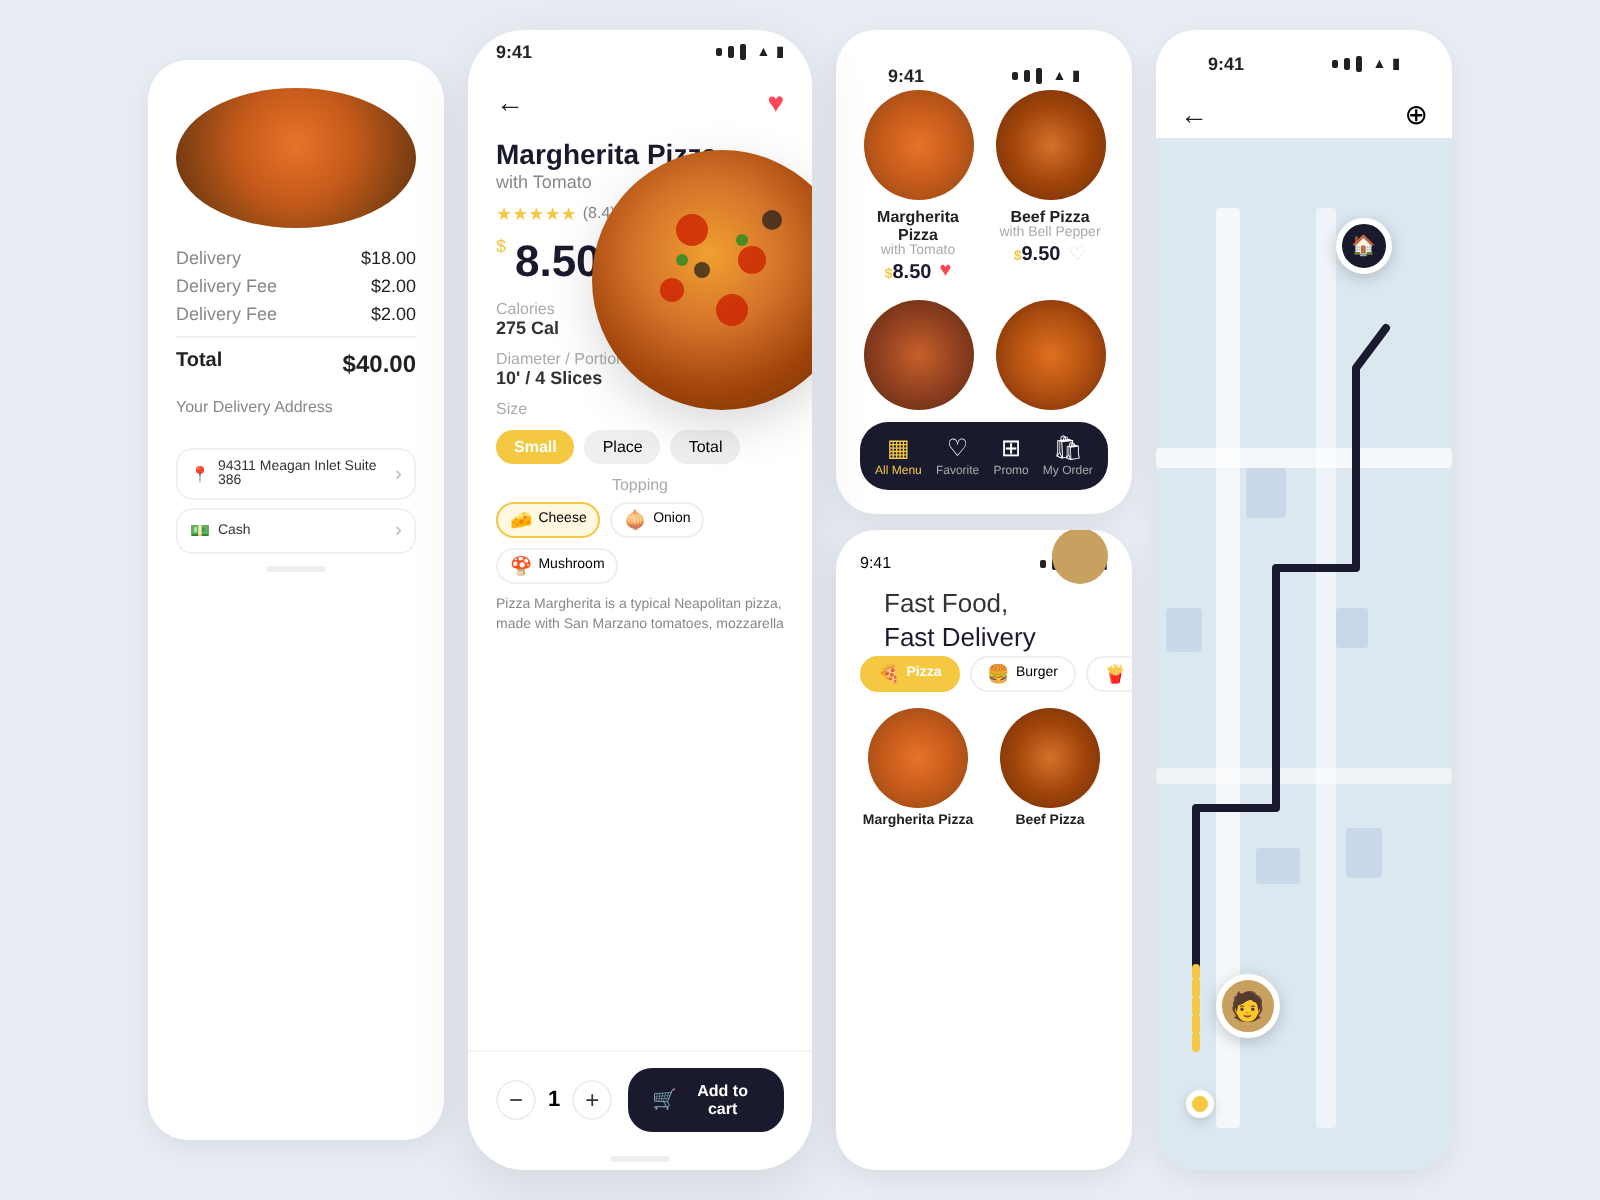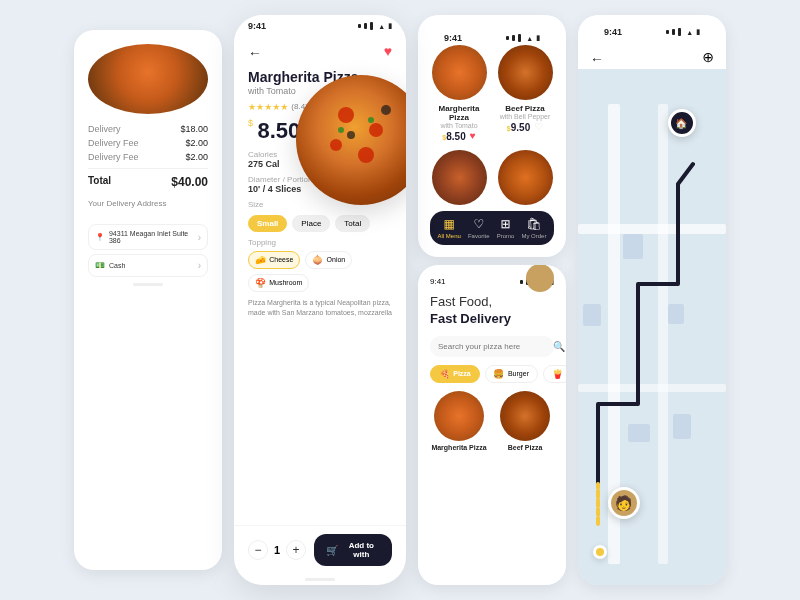--- a/index.html
+++ b/index.html
@@ -152,21 +152,21 @@
     .size-row { display: flex; gap: 5px; margin: 6px 0; }
     .size-btn {
       padding: 3px 8px;
       border-radius: 12px;
       font-size: 8px;
       border: 1px solid #eee;
       cursor: pointer;
     }
     .size-btn.active { background: #f5c842; border-color: #f5c842; color: #fff; font-weight: 600; }
 
-    .topping-label { font-size: 8px; color: #aaa; margin-bottom: 4px; }
+    .topping-label { font-size: 8px; color: #aaa; margin-bottom: 4px; text-align: center; }
     .topping-row { display: flex; gap: 5px; flex-wrap: wrap; }
     .topping-chip {
       display: flex;
       align-items: center;
       gap: 3px;
       padding: 3px 6px;
       border-radius: 12px;
       font-size: 7px;
       border: 1px solid #eee;
       cursor: pointer;
@@ -296,22 +296,22 @@
       box-shadow: 0 4px 16px rgba(0,0,0,0.08);
       flex: 1;
     }
     .ff-status-bar {
       display: flex;
       justify-content: space-between;
       align-items: center;
       margin-bottom: 8px;
       font-size: 8px;
     }
-    .ff-title { font-size: 13px; font-weight: 400; color: #333; line-height: 1.3; }
-    .ff-title strong { font-weight: 700; color: #1a1a2e; }
+    .ff-title { font-size: 13px; font-weight: 400; color: #333; line-height: 1.3; margin-left: 12px; }
+    .ff-title strong { font-weight: 400; color: #1a1a2e; }
     .ff-avatar {
       width: 28px;
       height: 28px;
       border-radius: 50%;
       background: #c8a060;
       float: right;
       margin-top: -30px;
     }
     .ff-search {
       display: flex;
@@ -563,21 +563,21 @@
     </div>
 
     <div class="cart-row">
       <div class="qty-control">
         <button class="qty-btn">−</button>
         <span class="qty-num">1</span>
         <button class="qty-btn">+</button>
       </div>
       <button class="add-cart-btn">
         <span class="cart-emoji">🛒</span>
-        <span>Add to with</span>
+        <span>Add to cart</span>
       </button>
     </div>
 
     <div style="text-align:center;padding:4px 0;">
       <div style="width:30px;height:3px;background:#eee;border-radius:2px;margin:0 auto;"></div>
     </div>
   </div>
 </div>
 
 <div class="col3">
@@ -653,24 +653,20 @@
       </div>
     </div>
     <div style="display:flex;justify-content:space-between;align-items:flex-start;">
       <div>
         <div class="ff-title">
           <span>Fast Food,</span><br>
           <strong>Fast Delivery</strong>
         </div>
       </div>
       <div class="ff-avatar"></div>
-    </div>
-    <div class="ff-search">
-      <input type="text" placeholder="Search your pizza here" style="">
-      <span class="search-icon">🔍</span>
     </div>
     <div class="category-row">
       <div class="cat-chip active">
         <span class="cat-emoji">🍕</span>
         <span>Pizza</span>
       </div>
       <div class="cat-chip">
         <span class="cat-emoji">🍔</span>
         <span>Burger</span>
       </div>

